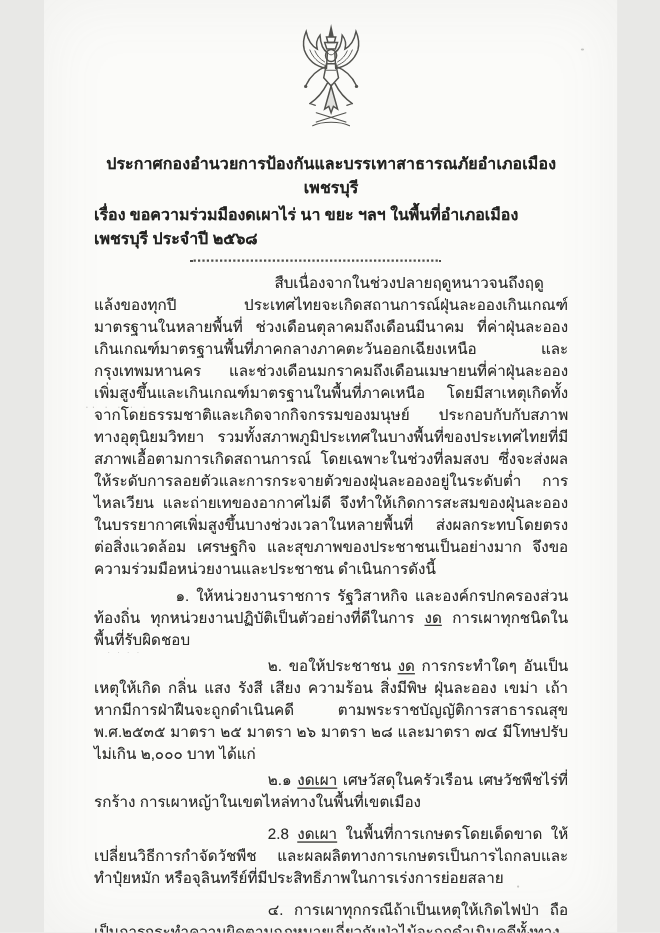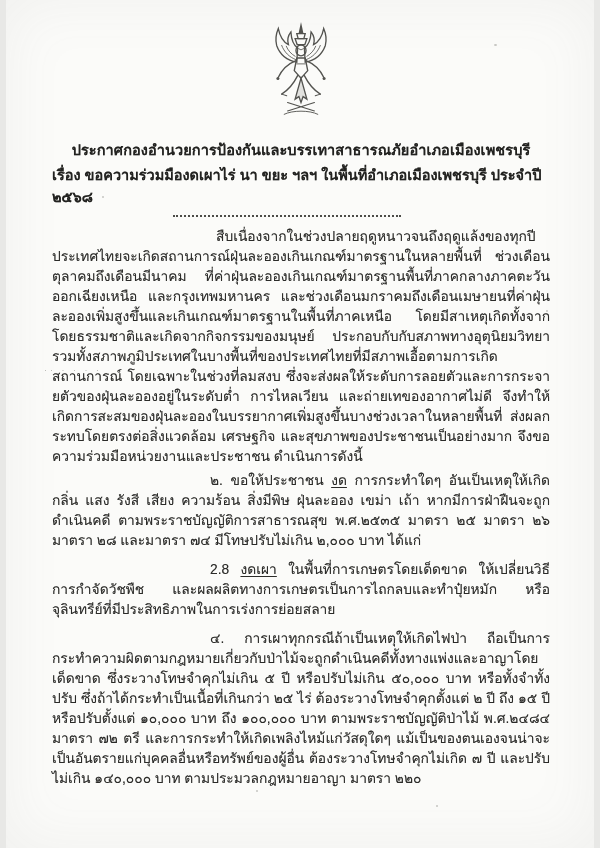--- a/index.html
+++ b/index.html
@@ -1,20 +1,20 @@
 <!DOCTYPE html>
 <html><head>
 <meta charset="utf-8">
 <style>
   html,body { margin:0; padding:0; }
   body { background:#e8e8e6; font-family:"Liberation Sans", sans-serif; }
 
   .page {
     position:relative;
-    width:588px; height:848px;
+    width:521px; height:848px;
     margin:0 auto;
     background:#fbfbf9;
     color:#2b2b29;
     overflow:hidden;
     box-shadow: inset 0 0 60px rgba(120,120,110,0.08);
   }
   .content { padding:20px 44px 0 46px; }
 
   .emblem { width:84px; height:118px; margin:0 auto; display:block; }
 
@@ -101,23 +101,25 @@
 
     <div class="title-block">
       <div class="doc-title">ประกาศกองอำนวยการป้องกันและบรรเทาสาธารณภัยอำเภอเมืองเพชรบุรี</div>
       <div class="doc-subject">เรื่อง ขอความร่วมมืองดเผาไร่ นา ขยะ ฯลฯ ในพื้นที่อำเภอเมืองเพชรบุรี ประจำปี ๒๕๖๘</div>
       <div class="divider"></div>
     </div>
 
     <div class="body-text">
       <p class="intro">สืบเนื่องจากในช่วงปลายฤดูหนาวจนถึงฤดูแล้งของทุกปี ประเทศไทยจะเกิดสถานการณ์ฝุ่นละอองเกินเกณฑ์มาตรฐานในหลายพื้นที่ ช่วงเดือนตุลาคมถึงเดือนมีนาคม ที่ค่าฝุ่นละอองเกินเกณฑ์มาตรฐานพื้นที่ภาคกลางภาคตะวันออกเฉียงเหนือ และกรุงเทพมหานคร และช่วงเดือนมกราคมถึงเดือนเมษายนที่ค่าฝุ่นละอองเพิ่มสูงขึ้นและเกินเกณฑ์มาตรฐานในพื้นที่ภาคเหนือ โดยมีสาเหตุเกิดทั้งจากโดยธรรมชาติและเกิดจากกิจกรรมของมนุษย์ ประกอบกับกับสภาพทางอุตุนิยมวิทยา รวมทั้งสภาพภูมิประเทศในบางพื้นที่ของประเทศไทยที่มีสภาพเอื้อตามการเกิดสถานการณ์ โดยเฉพาะในช่วงที่ลมสงบ ซึ่งจะส่งผลให้ระดับการลอยตัวและการกระจายตัวของฝุ่นละอองอยู่ในระดับต่ำ การไหลเวียน และถ่ายเทของอากาศไม่ดี จึงทำให้เกิดการสะสมของฝุ่นละอองในบรรยากาศเพิ่มสูงขึ้นบางช่วงเวลาในหลายพื้นที่ ส่งผลกระทบโดยตรงต่อสิ่งแวดล้อม เศรษฐกิจ และสุขภาพของประชาชนเป็นอย่างมาก จึงขอความร่วมมือหน่วยงานและประชาชน ดำเนินการดังนี้</p>
 
+      <p class="item indent-sm"><span>๑. ให้หน่วยงานราชการ รัฐวิสาหกิจ และองค์กรปกครองส่วนท้องถิ่น ทุกหน่วยงานปฏิบัติเป็นตัวอย่างที่ดีในการ </span><span class="u">งด</span><span> การเผาทุกชนิดในพื้นที่รับผิดชอบ</span></p>
 
       <p class="item indent-lg"><span>๒. ขอให้ประชาชน </span><span class="u">งด</span><span> การกระทำใดๆ อันเป็นเหตุให้เกิด กลิ่น แสง รังสี เสียง ความร้อน สิ่งมีพิษ ฝุ่นละออง เขม่า เถ้า หากมีการฝ่าฝืนจะถูกดำเนินคดี ตามพระราชบัญญัติการสาธารณสุข พ.ศ.๒๕๓๕ มาตรา ๒๕ มาตรา ๒๖ มาตรา ๒๘ และมาตรา ๗๔ มีโทษปรับไม่เกิน ๒,๐๐๐ บาท ได้แก่</span></p>
 
+      <p class="item indent-lg"><span>๒.๑ </span><span class="u">งดเผา</span><span> เศษวัสดุในครัวเรือน เศษวัชพืชไร่ที่รกร้าง การเผาหญ้าในเขตไหล่ทางในพื้นที่เขตเมือง</span></p>
 
       <p class="item indent-lg gap-lg"><span>2.8 </span><span class="u">งดเผา</span><span> ในพื้นที่การเกษตรโดยเด็ดขาด ให้เปลี่ยนวิธีการกำจัดวัชพืช และผลผลิตทางการเกษตรเป็นการไถกลบและทำปุ๋ยหมัก หรือจุลินทรีย์ที่มีประสิทธิภาพในการเร่งการย่อยสลาย</span></p>
 
 
       <p class="item indent-lg gap-lg"><span>๔. การเผาทุกกรณีถ้าเป็นเหตุให้เกิดไฟป่า ถือเป็นการกระทำความผิดตามกฎหมายเกี่ยวกับป่าไม้จะถูกดำเนินคดีทั้งทางแพ่งและอาญาโดยเด็ดขาด ซึ่งระวางโทษจำคุกไม่เกิน ๕ ปี หรือปรับไม่เกิน ๕๐,๐๐๐ บาท หรือทั้งจำทั้งปรับ ซึ่งถ้าได้กระทำเป็นเนื้อที่เกินกว่า ๒๕ ไร่ ต้องระวางโทษจำคุกตั้งแต่ ๒ ปี ถึง ๑๕ ปี หรือปรับตั้งแต่ ๑๐,๐๐๐ บาท ถึง ๑๐๐,๐๐๐ บาท ตามพระราชบัญญัติป่าไม้ พ.ศ.๒๔๘๔ มาตรา ๗๒ ตรี และการกระทำให้เกิดเพลิงไหม้แก่วัสดุใดๆ แม้เป็นของตนเองจนน่าจะเป็นอันตรายแก่บุคคลอื่นหรือทรัพย์ของผู้อื่น ต้องระวางโทษจำคุกไม่เกิด ๗ ปี และปรับไม่เกิน ๑๔๐,๐๐๐ บาท ตามประมวลกฎหมายอาญา มาตรา ๒๒๐</span><span class="u"></span><span></span></p>
 
     </div>
 
   </div>
 

